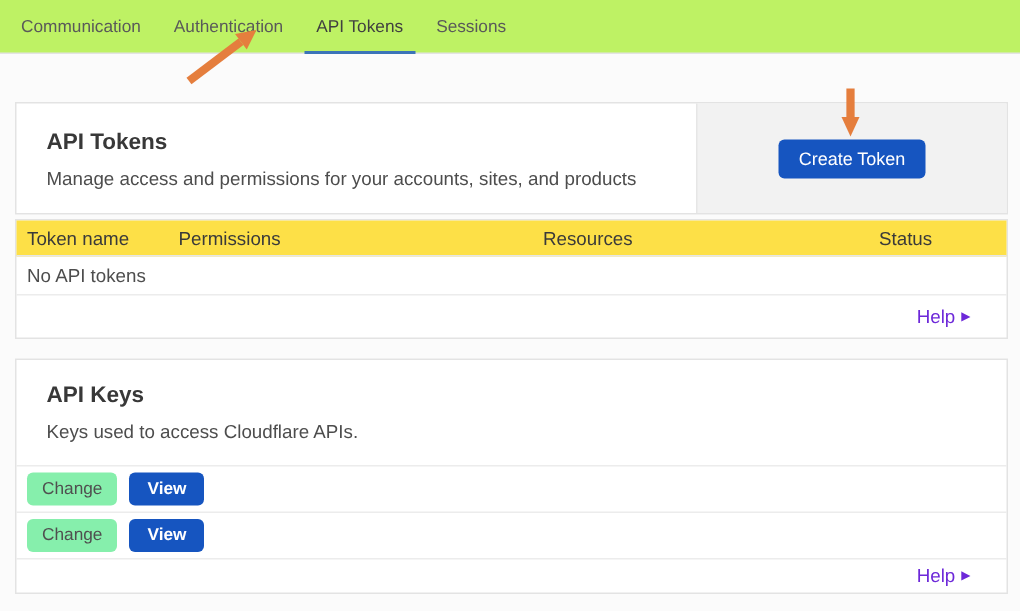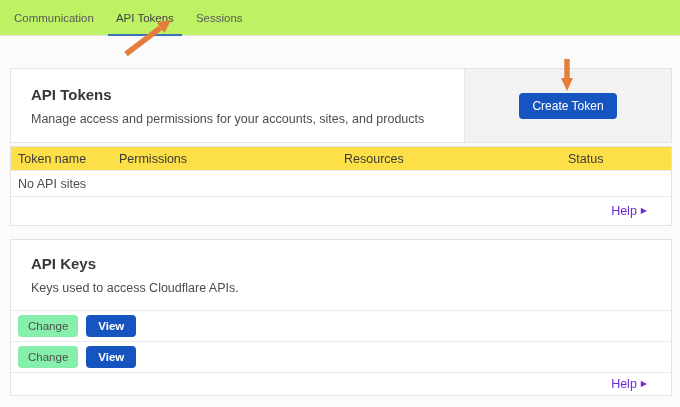--- a/index.html
+++ b/index.html
@@ -100,21 +100,21 @@
     align-items: center;
     height: 24px;
     background: #fde047;
     border-bottom: 1px solid #e6e6e6;
     padding-left: 7px;
     font-size: 12.5px;
     color: #3a3a3a;
   }
   .th-1 { width: 101px; }
   .th-2 { width: 225px; }
-  .th-3 { width: 224px; }
+  .th-3 { width: 224px; margin-left: 18px; }
   .th-4 { flex: 1; }
   .empty-row {
     display: flex;
     align-items: center;
     height: 26px;
     padding-left: 7px;
     font-size: 12.5px;
     color: #4d4d4d;
     border-bottom: 1px solid #ececec;
   }
@@ -153,20 +153,21 @@
   
   .annotation { position: absolute; pointer-events: none; }
   .arrow1 { left: 116px; top: 12px; }
   .arrow2 { left: 558px; top: 55px; }
 </style>
 </head>
 <body>
 
 <div class="tabbar">
   <div class="tab">Communication</div>
+  <div class="tab">Authentication</div>
   <div class="tab active">API Tokens</div>
   <div class="tab">Sessions</div>
 </div>
 
 <div class="card card-split">
   <div class="left">
     <div class="card-title">API Tokens</div>
     <div class="card-subtitle">Manage access and permissions for your accounts, sites, and products</div>
   </div>
   <div class="right">
@@ -175,21 +176,21 @@
 </div>
 
 <div class="card table-card">
   <div class="thead">
     <div class="th-1">Token name</div>
     <div class="th-2">Permissions</div>
     <div class="th-3">Resources</div>
     <div class="th-4">Status</div>
   </div>
   <div class="empty-row">
-    <span>No API sites</span>
+    <span>No API tokens</span>
   </div>
   <div class="help-row">
     <a class="help-link">
       <span>Help</span>
       <span class="chev">▶</span>
     </a>
   </div>
 </div>
 
 <div class="card keys-card">

